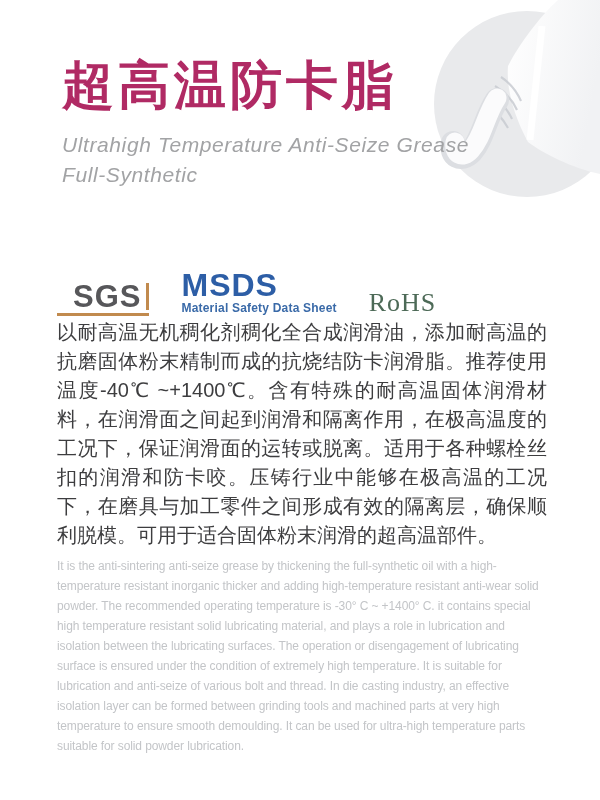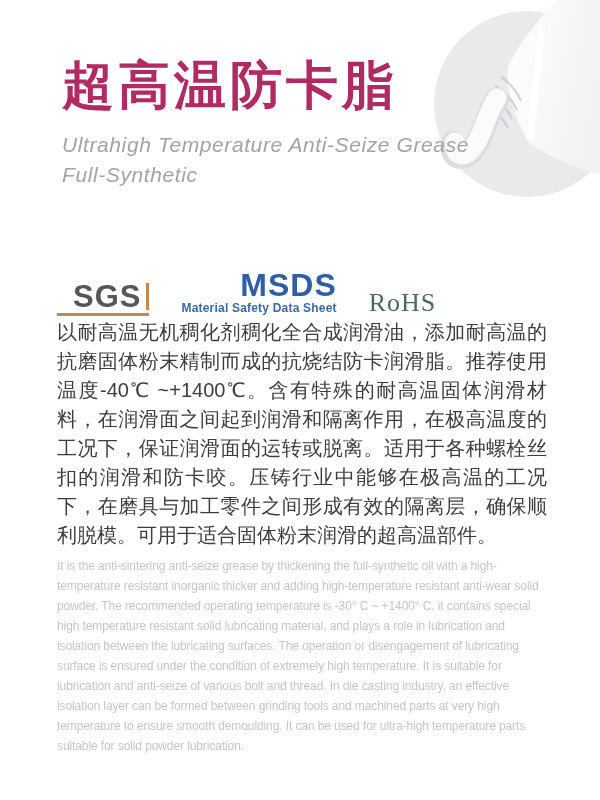--- a/index.html
+++ b/index.html
@@ -26,21 +26,21 @@
     align-items:flex-end;gap:32px;margin-top:22px;
   }
   .sgs{
     position:relative;display:flex;align-items:flex-end;
     border-bottom:3px solid #c18a4e;padding:0 0 3px 16px;
   }
   .sgs-text{
     font-weight:bold;font-size:31px;line-height:0.88;color:#57575a;
     letter-spacing:1px;padding-right:5px;border-right:3px solid #c18a4e;
   }
-  .msds{display:flex;flex-direction:column;align-items:flex-end;padding-bottom:1px;}
+  .msds{display:flex;flex-direction:column;align-items:flex-start;padding-bottom:1px;}
   .msds-text{
     font-weight:bold;font-size:32px;line-height:0.82;color:#2d5ea6;
     letter-spacing:1px;
   }
   .msds-sub{
     margin-top:3px;color:#3a6aa8;font-size:12px;font-weight:bold;
     letter-spacing:0.2px;white-space:nowrap;
   }
   .rohs{
     font-family:"Liberation Serif",serif;font-size:26px;line-height:0.82;

